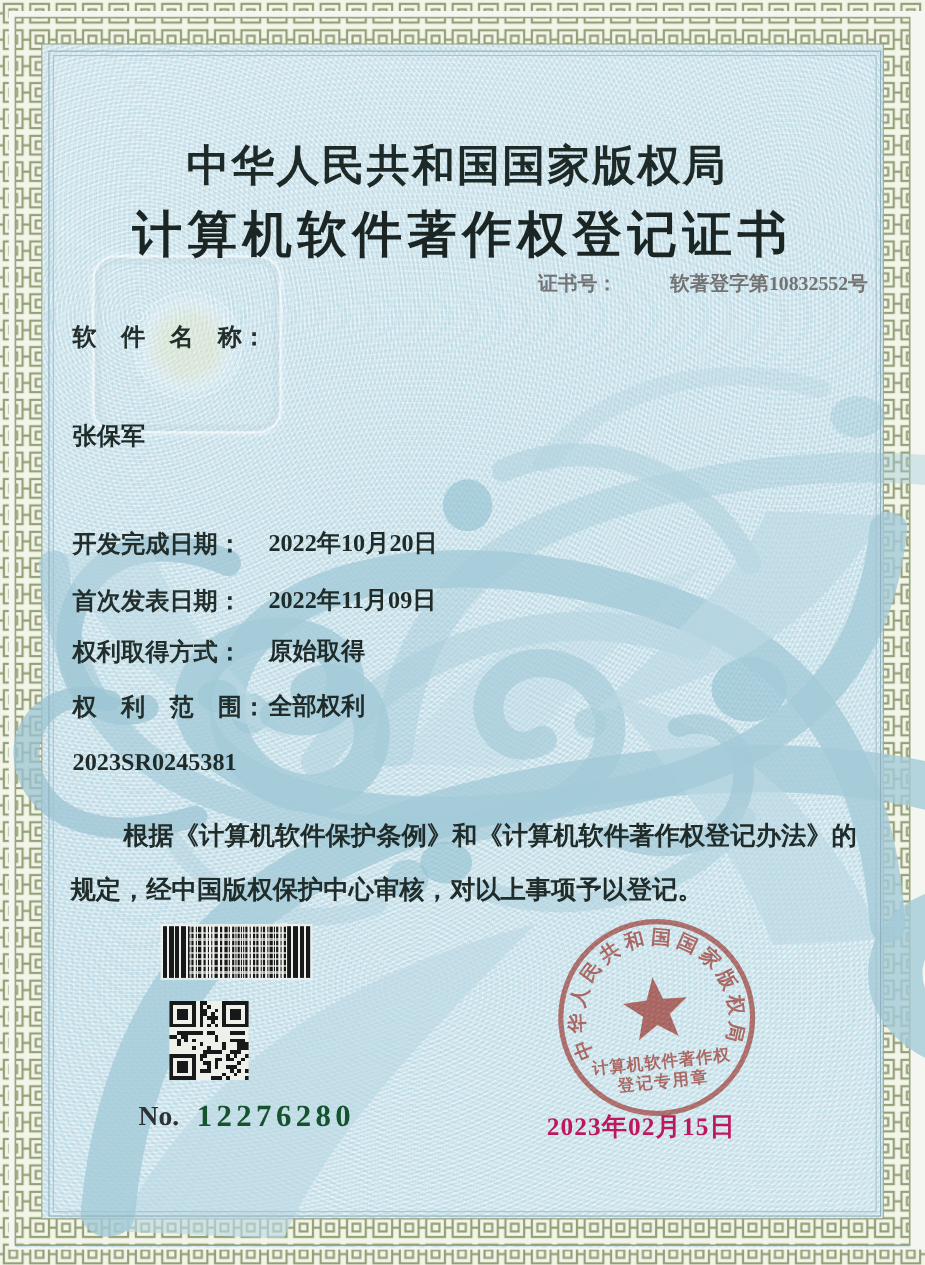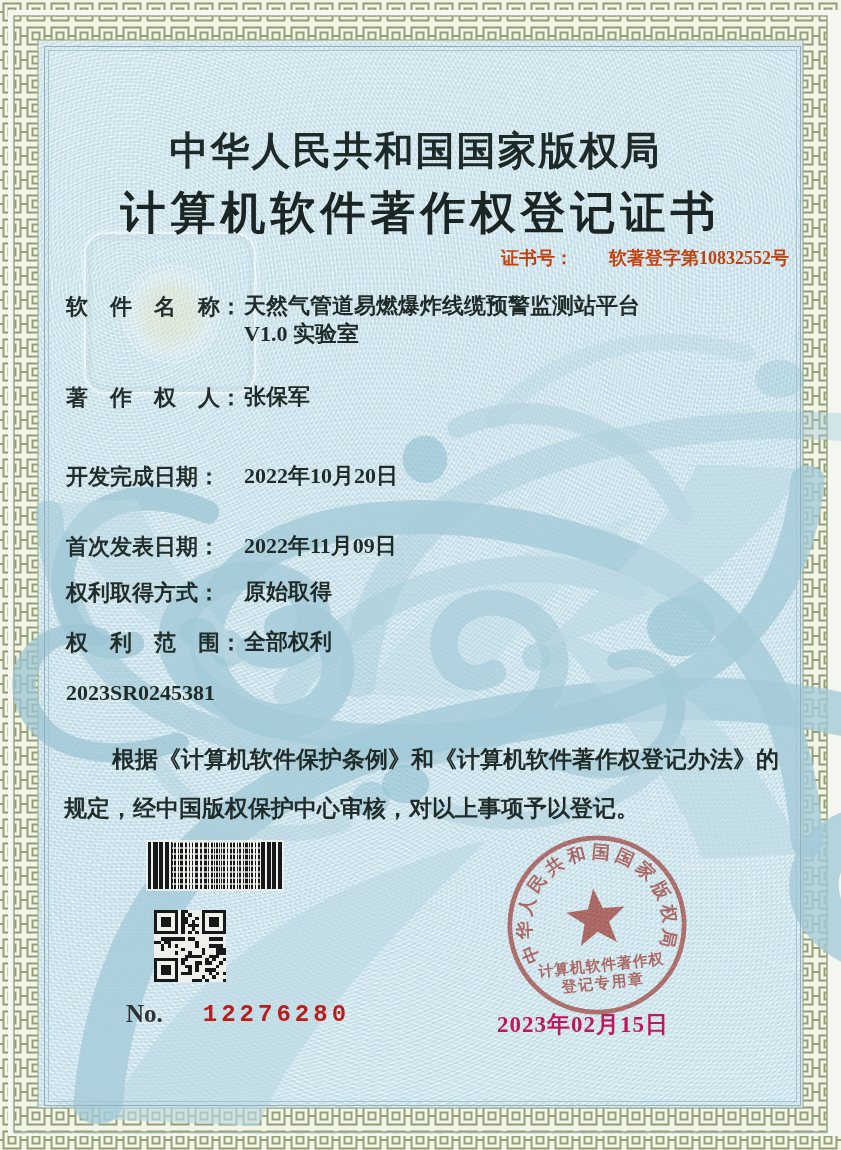--- a/index.html
+++ b/index.html
@@ -46,21 +46,21 @@
   .authority{
     position:absolute;left:0;right:10px;top:124px;text-align:center;
     font-size:39px;font-weight:700;letter-spacing:2px;color:#1e2a28;
   }
   .cert-title{
     position:absolute;left:0;right:10px;top:183px;text-align:center;
     font-size:45px;font-weight:800;letter-spacing:5px;color:#1b2624;margin-left:10px;
   }
   .cert-no-line{
     position:absolute;right:52px;top:246px;
-    font-size:18px;font-weight:700;display:flex;gap:0;color:#c2410c;
+    font-size:18px;font-weight:700;display:flex;gap:12px;color:#737373;
   }
   .cert-no-line .num{font-family:"Liberation Serif", serif;padding-left:36px;}
   .row{position:absolute;left:66px;display:flex;align-items:flex-start;}
   .lab{width:178px;flex:none;font-weight:700;font-size:22px;color:#222e2b;}
   .val{font-family:"Liberation Serif", serif;font-weight:700;font-size:22px;color:#1f2b29;line-height:28px;}
   .statement{position:absolute;left:64px;right:52px;color:#202c2a;font-size:23px;font-weight:600;line-height:49px;}
   .statement .s1{text-indent:48px;}
   
   .barcode{
     position:absolute;left:148px;top:842px;width:134px;height:47px;
@@ -72,23 +72,23 @@
   .barcode .mid{flex:1;position:relative;overflow:hidden;font-size:0;white-space:nowrap;}
   .barcode .mid i{display:inline-block;height:100%;background:#17181a;vertical-align:top;}
   .barcode .mid::after{
     content:"";position:absolute;inset:0;
     background:repeating-linear-gradient(0deg, transparent 0 4px, rgba(240,242,236,.65) 4px 6px);
   }
   
   .qr{position:absolute;left:154px;top:910px;width:72px;height:72px;}
   .qr svg{width:100%;height:100%;shape-rendering:crispEdges;}
   
-  .serial-line{position:absolute;left:126px;top:1000px;display:flex;align-items:center;gap:24px;}
+  .serial-line{position:absolute;left:126px;top:1000px;display:flex;align-items:center;}
   .serial-line .prefix{font-family:"Liberation Serif", serif;font-size:25px;font-weight:600;color:#2e3236;}
-  .serial-line .number{font-family:Liberation Mono, monospace;font-size:24px;font-weight:600;color:#b91c1c;letter-spacing:4px;margin-left:16px;}
+  .serial-line .number{font-family:Liberation Serif, serif;font-size:28px;font-weight:600;color:#14532d;letter-spacing:4px;margin-left:16px;}
   
   .seal{position:absolute;left:503px;top:831px;width:188px;height:188px;mix-blend-mode:multiply;opacity:.88;}
   .issue-date{
     position:absolute;left:497px;top:1009px;
     font-size:23px;font-weight:700;letter-spacing:1px;color:#be185d;
     font-family:"Liberation Serif", serif;
   }
 </style>
 </head>
 <body>
@@ -158,32 +158,27 @@
     <div class="authority">中华人民共和国国家版权局</div>
     <div class="cert-title">计算机软件著作权登记证书</div>
 
     <div class="cert-no-line">
       <span>证书号：</span>
       <span class="num">软著登字第10832552号</span>
     </div>
 
     <div class="row" style="top:292px">
       <span class="lab">软　件　名　称：</span>
-      <span class="val">
-        <span>天然气管道易燃爆炸线缆预警监测站平台</span><br>
-        <span>V1.0 实验室</span>
-      </span>
     </div>
 
     <div class="row" style="top:383px">
-      <span class="lab">著　作　权　人：</span>
       <span class="val">张保军</span>
     </div>
 
-    <div class="row" style="top:462px">
+    <div class="row" style="top:480px">
       <span class="lab">开发完成日期：</span>
       <span class="val">2022年10月20日</span>
     </div>
 
     <div class="row" style="top:532px">
       <span class="lab">首次发表日期：</span>
       <span class="val">2022年11月09日</span>
     </div>
 
     <div class="row" style="top:578px">

